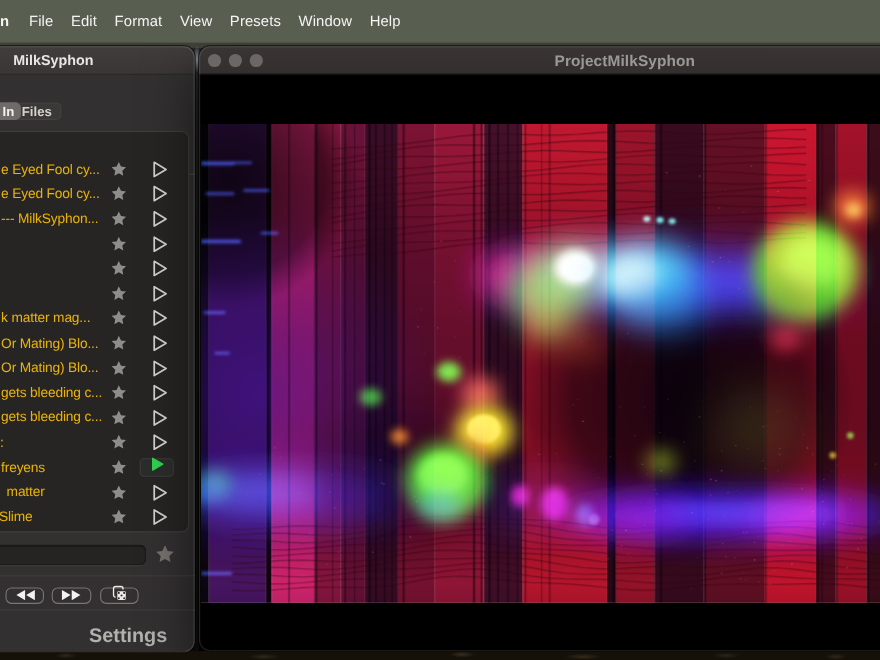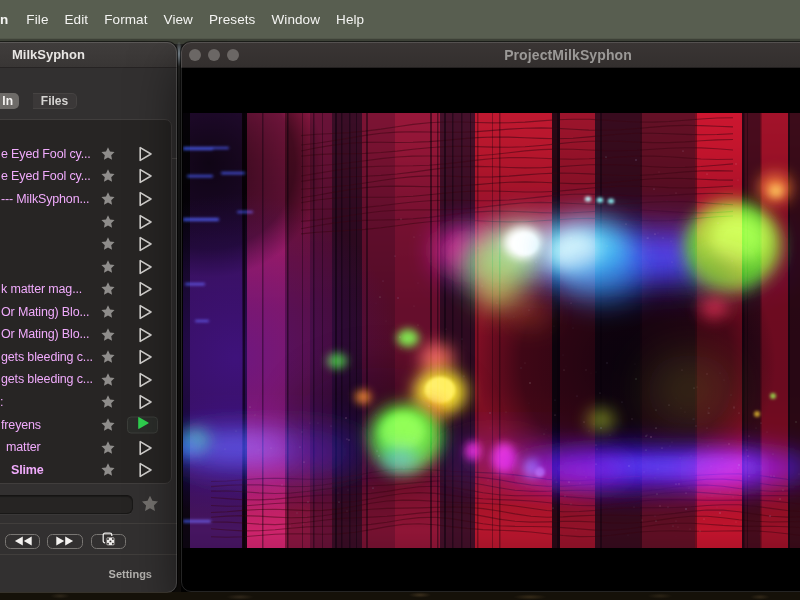--- a/index.html
+++ b/index.html
@@ -40,46 +40,46 @@
   background:linear-gradient(#403d3c,#393635);border-radius:10px 10px 0 0;
   border-bottom:1px solid #262323}
 #panel .title{position:absolute;left:22px;top:0;line-height:26px;color:#e8e6e4;
   font-size:13px;font-weight:700;white-space:nowrap}
 
 .tabs{position:absolute;left:0;top:51px;height:16px;width:100%}
 .tabline{position:absolute;left:0;top:65px;width:100%;height:1px;background:#4a4745}
 .tab{position:absolute;top:0;height:16px;font-size:12px;font-weight:600;color:#d6d4d2;
   display:flex;align-items:center;justify-content:center;border-radius:5px}
 .tab.sel{left:-12px;width:41px;background:#6e6b68;color:#f4f2f0;z-index:2;justify-content:flex-end;padding-right:6px}
-.tab.files{left:43px;width:44px;background:#3b3838;border:1px solid #464342;border-left:none;
+.tab.files{left:22px;width:44px;background:#3b3838;border:1px solid #464342;border-left:none;
   border-radius:0 5px 5px 0;z-index:1}
 
 .listbox{position:absolute;left:0;top:77px;width:182px;height:365px;background:#272524;
   border:1px solid #413e3d;border-radius:7px;overflow:hidden}
 .listbody{position:absolute;left:0;top:22.5px;width:100%}
 .row{height:22.6px;display:flex;align-items:center;position:relative}
-.row .lbl{position:absolute;left:10px;top:0;line-height:22.6px;font-size:12.5px;letter-spacing:-.15px;color:#f0abfc;
+.row .lbl{position:absolute;left:10px;top:0;line-height:22.6px;font-size:12.5px;letter-spacing:-.15px;color:#eab308;
   white-space:nowrap;overflow:hidden}
 .row .star{position:absolute;left:107px;top:50%;transform:translate(0,-50%);width:20px;height:20px}
 .row .play{position:absolute;left:143px;top:50%;transform:translate(0,-50%);width:21px;height:20px}
 .playbtn{position:absolute;left:136px;top:50%;transform:translate(0,-50%);width:31px;height:17px;
   background:#2b2d2a;border:1px solid #3c3e3a;border-radius:4px;display:flex;
   align-items:center;justify-content:center}
 
 .searchrow{position:absolute;left:0;top:453px;width:100%;height:19px}
 .searchfield{position:absolute;left:0;top:0;width:143px;height:19px;background:#262423;
   border:1px solid #191817;border-top-color:#151413;border-radius:6px;
   box-shadow:inset 0 1px 1px rgba(0,0,0,.3),0 1px 0 rgba(255,255,255,.04);
   color:#ddd;font-size:12px;padding:0 6px;outline:none}
 .favstar{position:absolute;left:150px;top:-1px;width:20px;height:20px}
 .hdiv{position:absolute;left:0;width:100%;height:1px;background:#413e3c}
 .transport{position:absolute;left:0;top:491.5px;width:100%;height:15px}
 .tbtn{position:absolute;top:0;height:15px;border:1.3px solid #797673;border-radius:5.5px;
   background:transparent;display:flex;align-items:center;justify-content:center;padding:0}
-.settings{position:absolute;right:25px;top:526px;font-size:11px;font-weight:700;color:#b3b1ae}
+.settings{position:absolute;right:25px;top:526px;font-size:18px;font-weight:700;color:#b3b1ae}
 </style>
 </head>
 <body>
 
 <div class="menubar" id="menubar">
     <div class="mi app">n</div>
     <div class="mi">File</div>
     <div class="mi">Edit</div>
     <div class="mi">Format</div>
     <div class="mi">View</div>
@@ -221,21 +221,21 @@
         <div class="row">
           <span class="lbl" style="left: 15px;">matter</span>
           <span class="star"><svg viewBox="0 0 20 20" width="16" height="16" style="margin:2px">
               <path fill="#8f8d8b" d="M10 1.6l2.5 5.2 5.7.77-4.18 3.96 1.05 5.65L10 14.45l-5.07 2.73 1.05-5.65L1.8 7.57l5.7-.77z"></path>
             </svg></span>
           <span class="play"><svg viewBox="0 0 21 20" width="21" height="20">
               <path fill="none" stroke="#d2d0ce" stroke-width="1.6" stroke-linejoin="round" d="M6.2 3.6v12.8L17 10z"></path>
             </svg></span>
         </div>
         <div class="row">
-          <span class="lbl" style="left: 20px; font-weight: bold;">Slime</span>
+          <span class="lbl" style="left: 8px;">Slime</span>
           <span class="star"><svg viewBox="0 0 20 20" width="16" height="16" style="margin:2px">
               <path fill="#8f8d8b" d="M10 1.6l2.5 5.2 5.7.77-4.18 3.96 1.05 5.65L10 14.45l-5.07 2.73 1.05-5.65L1.8 7.57l5.7-.77z"></path>
             </svg></span>
           <span class="play"><svg viewBox="0 0 21 20" width="21" height="20">
               <path fill="none" stroke="#d2d0ce" stroke-width="1.6" stroke-linejoin="round" d="M6.2 3.6v12.8L17 10z"></path>
             </svg></span>
         </div>
       </div>
   </div>
   <div class="searchrow">

